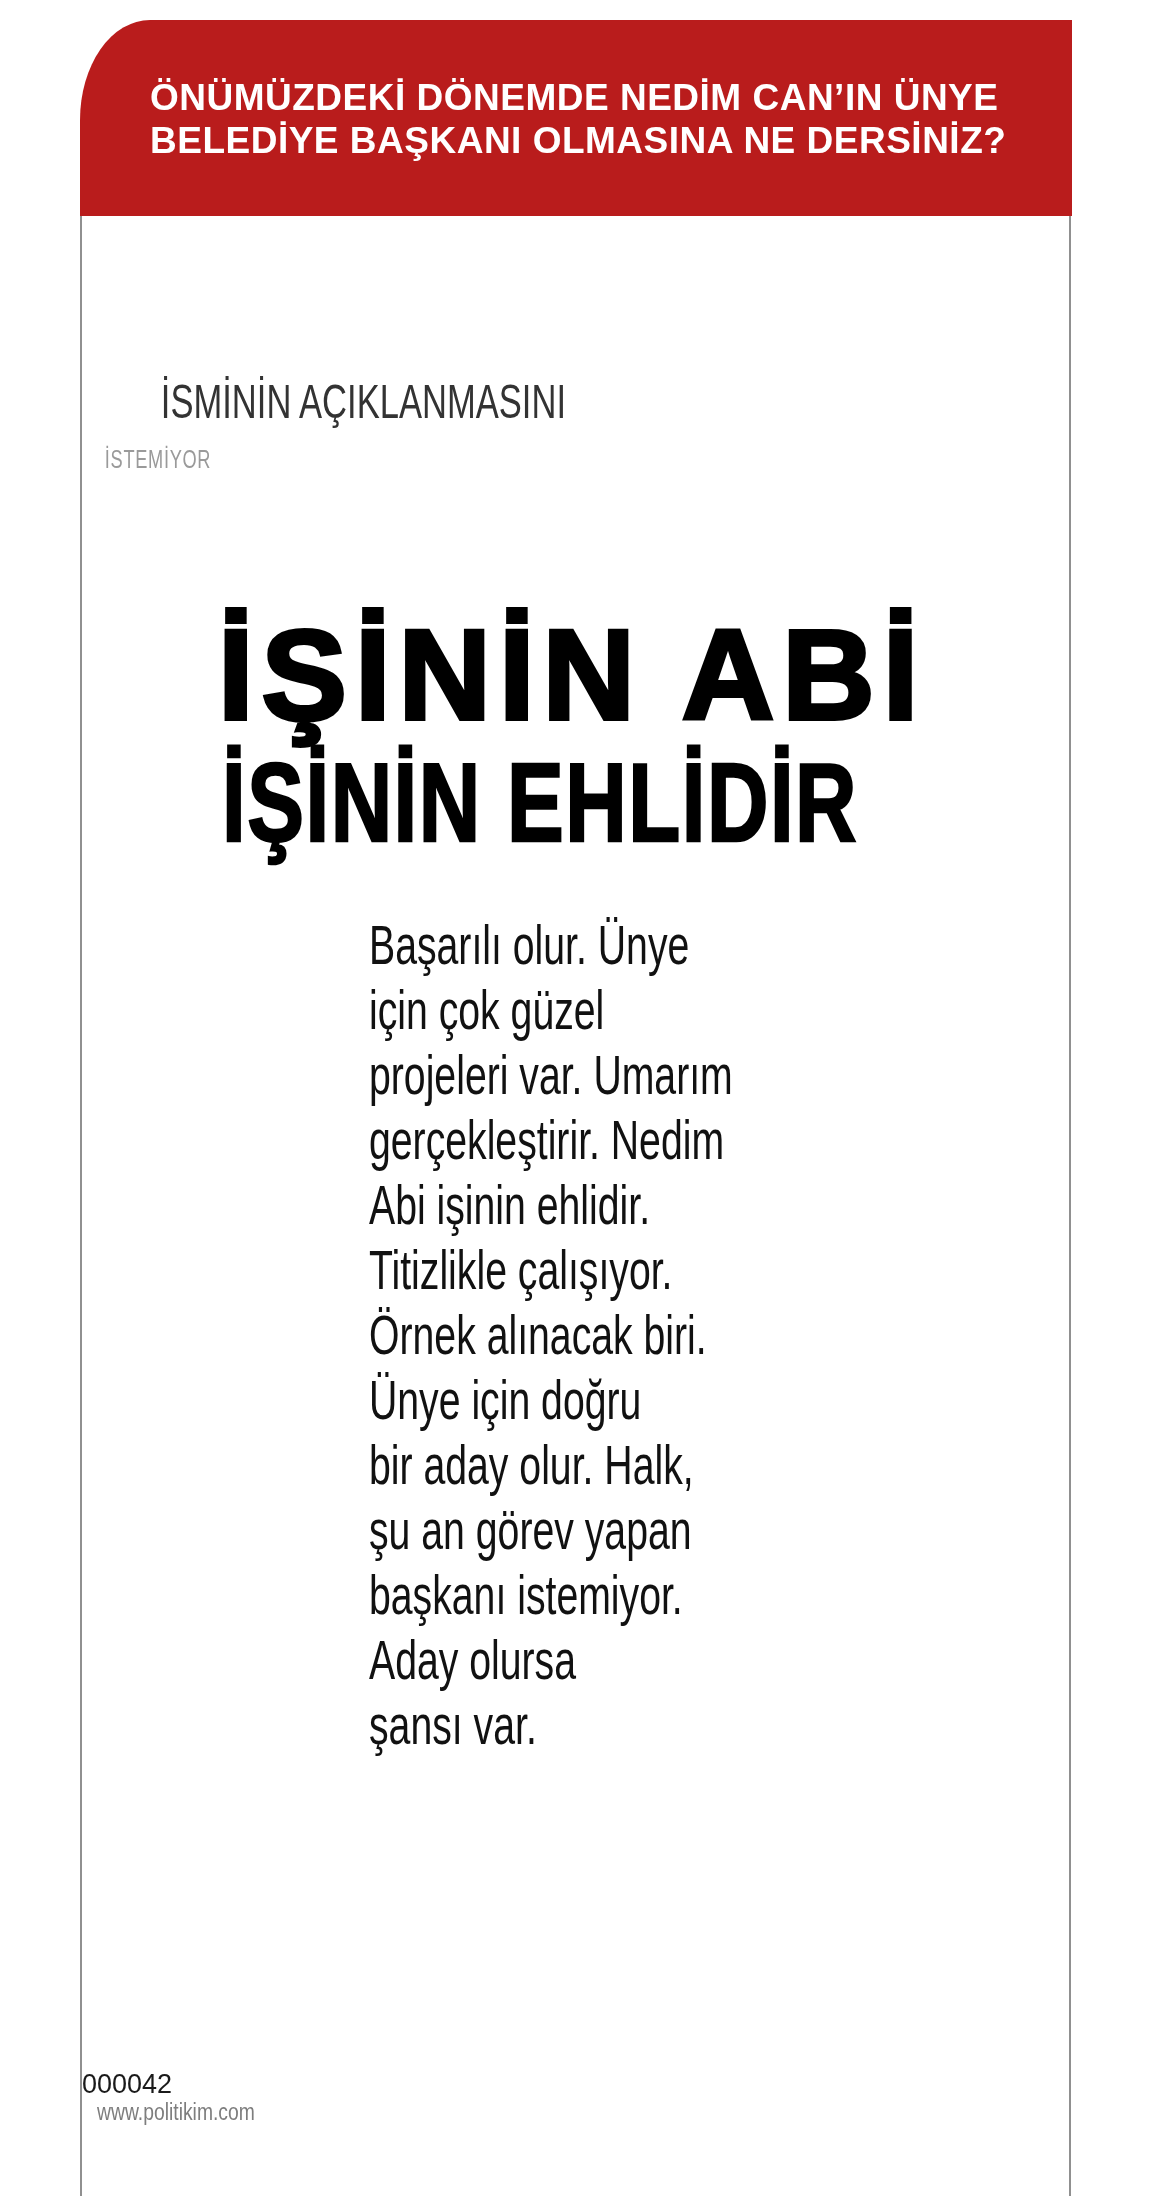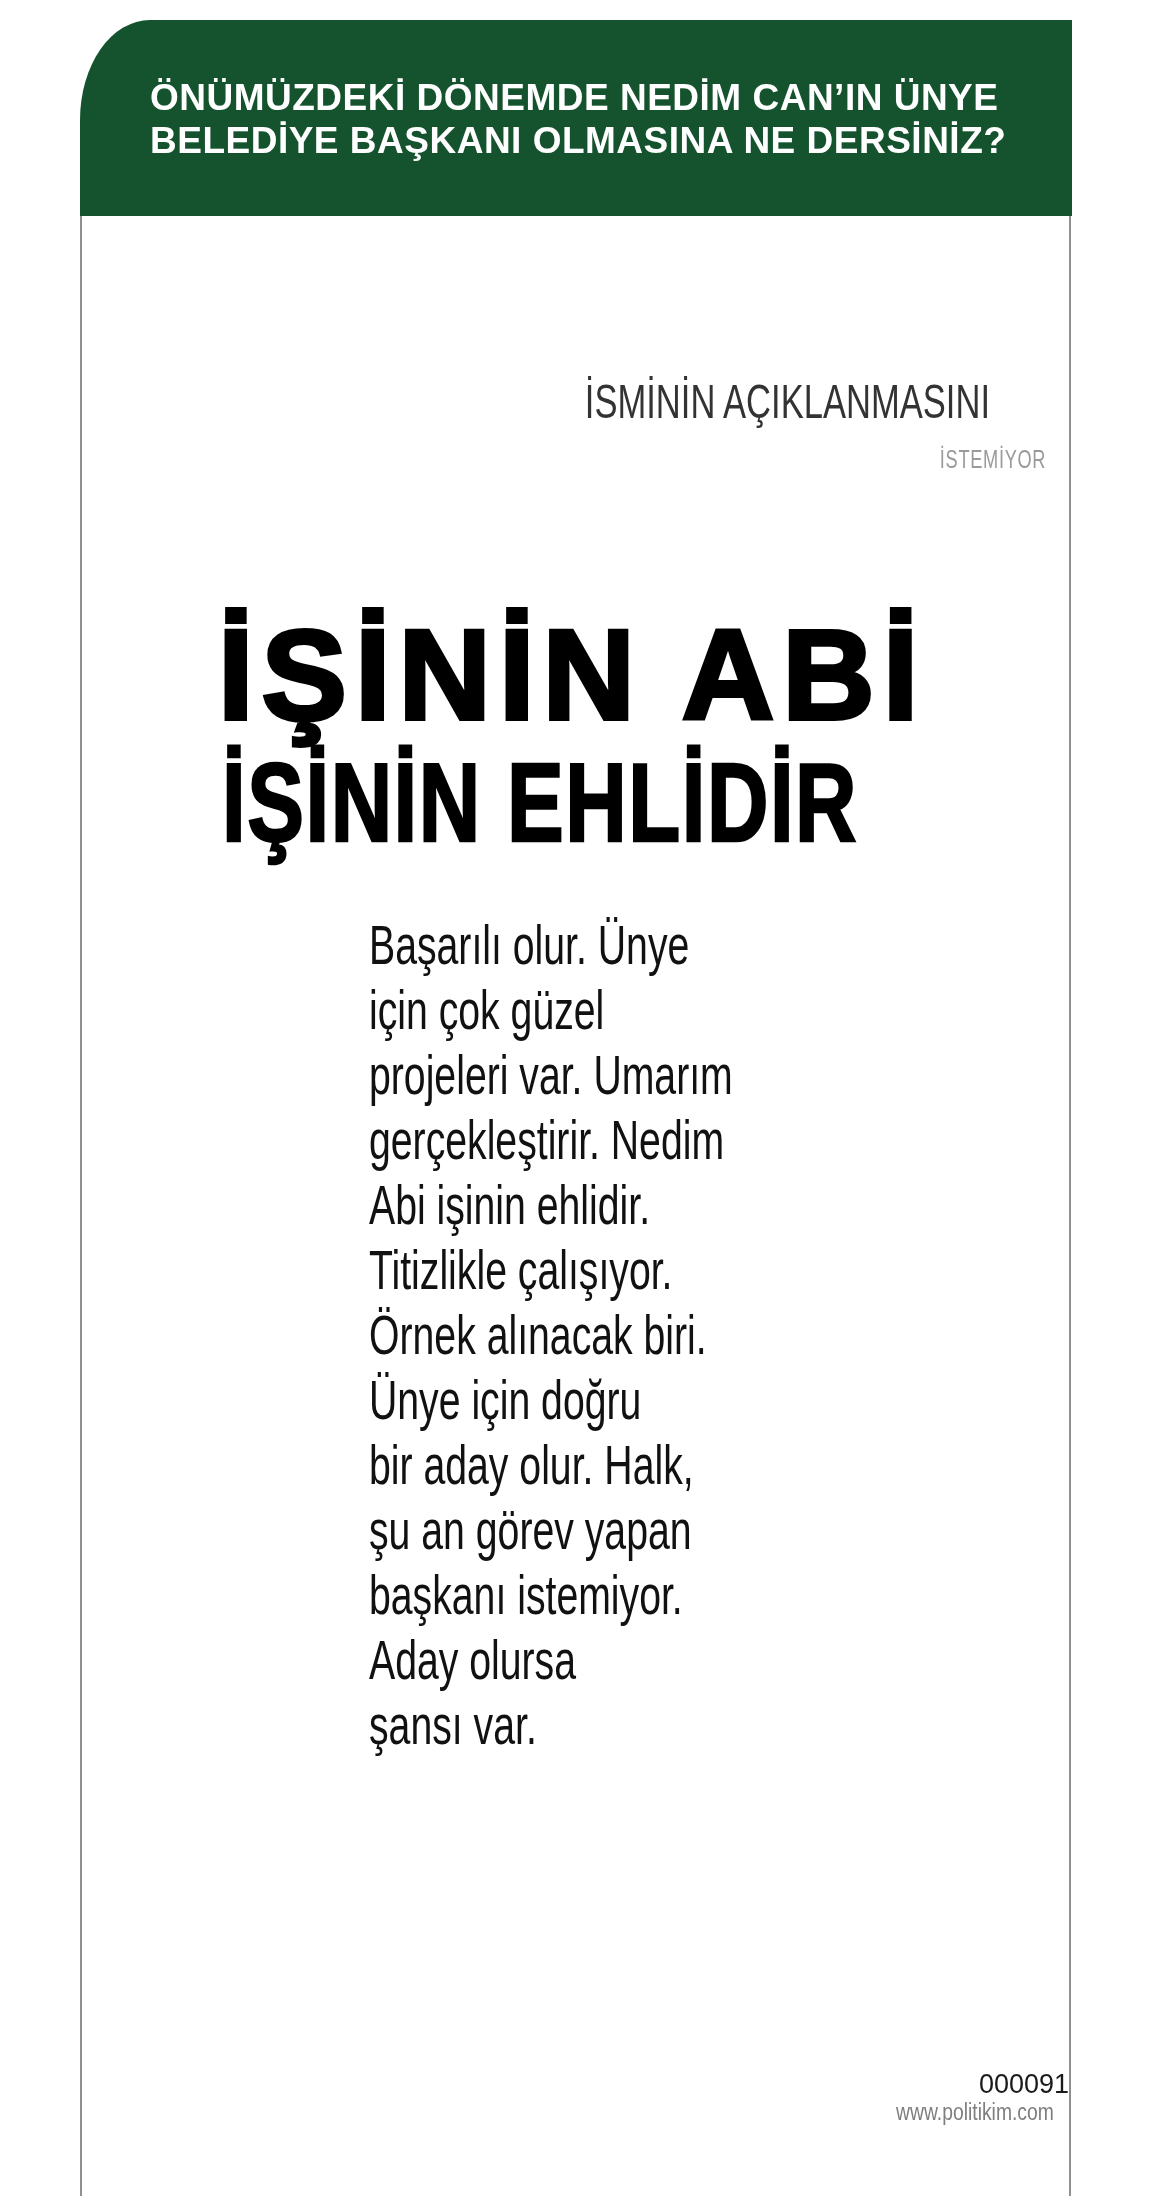--- a/index.html
+++ b/index.html
@@ -12,21 +12,21 @@
     font-family: "Liberation Sans", sans-serif;
   }
 
   
   .banner {
     position: absolute;
     left: 80px;
     top: 20px;
     width: 992px;
     height: 196px;
-    background: #14532d;
+    background: #b91c1c;
     border-top-left-radius: 70px 100px;
   }
   .banner-text {
     position: absolute;
     left: 70px;
     top: 56px;
     color: #ffffff;
     font-size: 37px;
     font-weight: bold;
     line-height: 43px;
@@ -38,21 +38,21 @@
   .content-box {
     position: absolute;
     left: 80px;
     top: 216px;
     width: 987px;
     height: 1980px;
     border-left: 2px solid #909090;
     border-right: 2px solid #909090;
   }
 
-  .centerline { position: absolute; left: 0; width: 100%; text-align: right; }
+  .centerline { position: absolute; left: 0; width: 100%; text-align: left; }
 
   .anon-title {
     top: 158px; 
     color: #333333;
     font-size: 48px;
     font-weight: normal;
     white-space: nowrap;
   }
   .anon-title .squeeze { display: inline-block; transform: scaleX(0.72); transform-origin: center top; }
 
@@ -151,20 +151,20 @@
 Abi işinin ehlidir.
 Titizlikle çalışıyor.
 Örnek alınacak biri.
 Ünye için doğru
 bir aday olur. Halk,
 şu an görev yapan
 başkanı istemiyor.
 Aday olursa
 şansı var.</div>
 
-    <div class="centerline footer-num">000091</div>
+    <div class="centerline footer-num">000042</div>
 
     <div class="centerline footer-site">
       <span class="squeeze">www.politikim.com</span>
     </div>
 
   </div>
 </div>
 
 </body></html>

